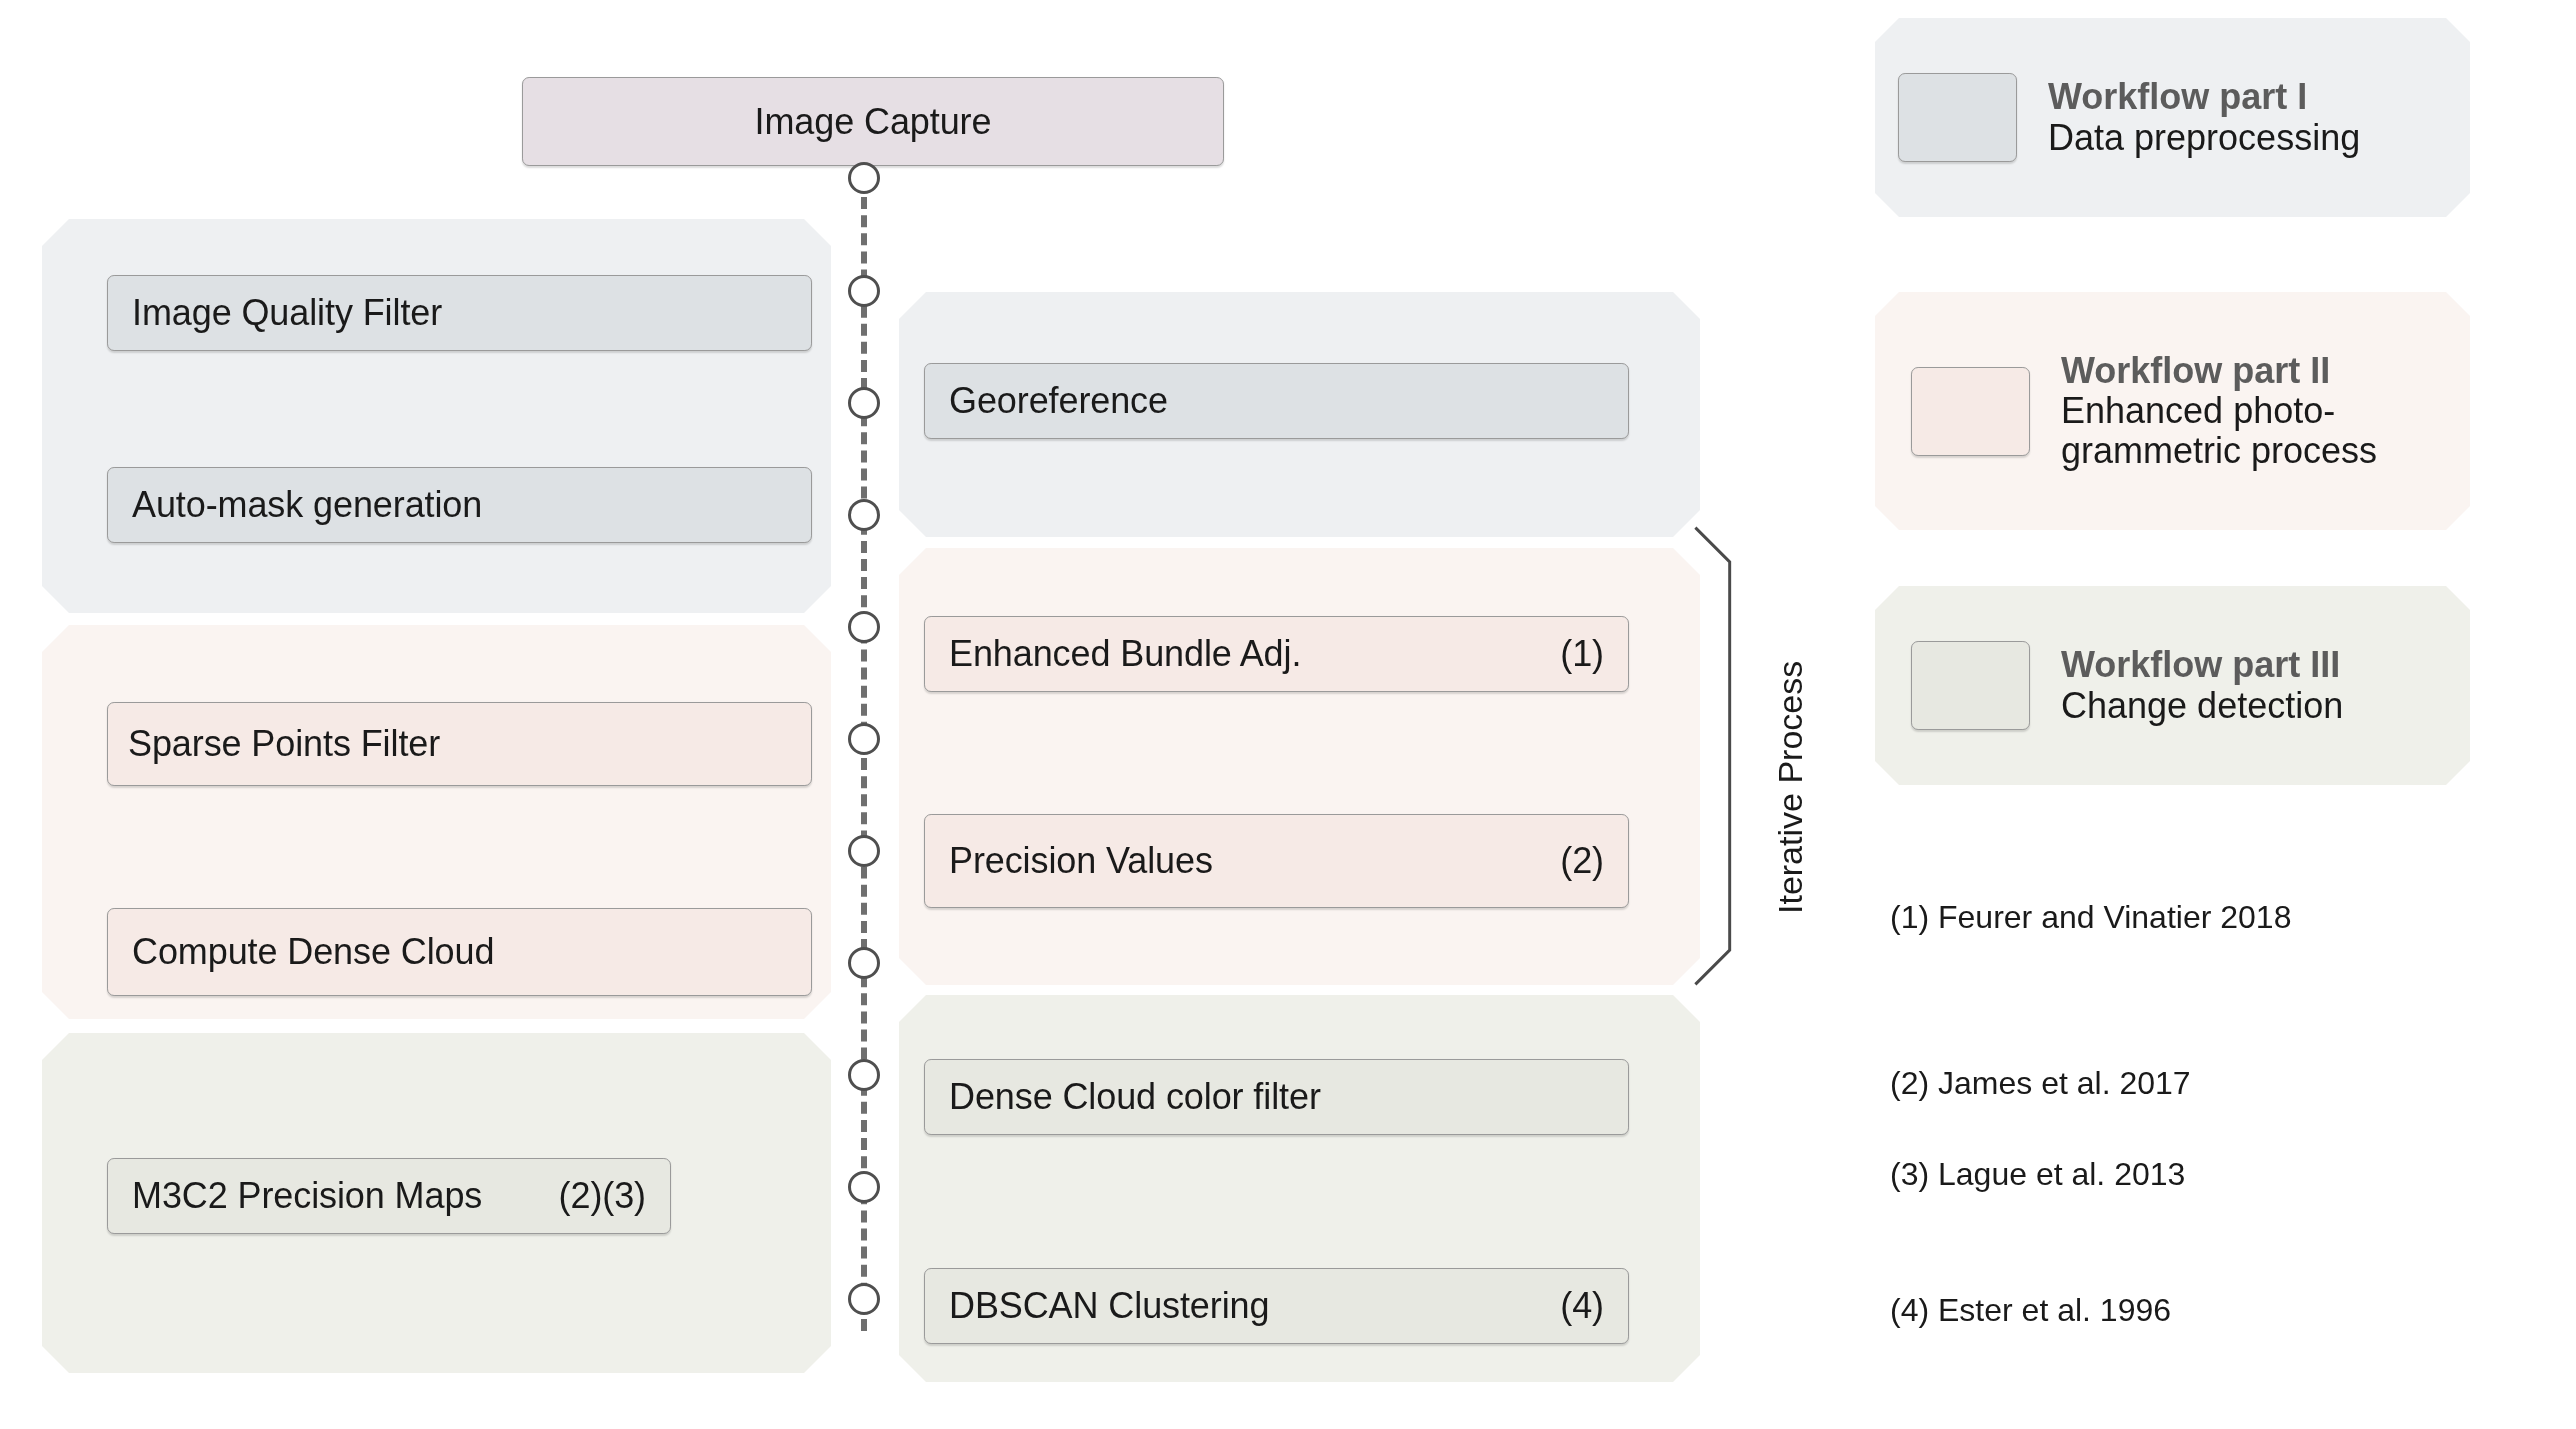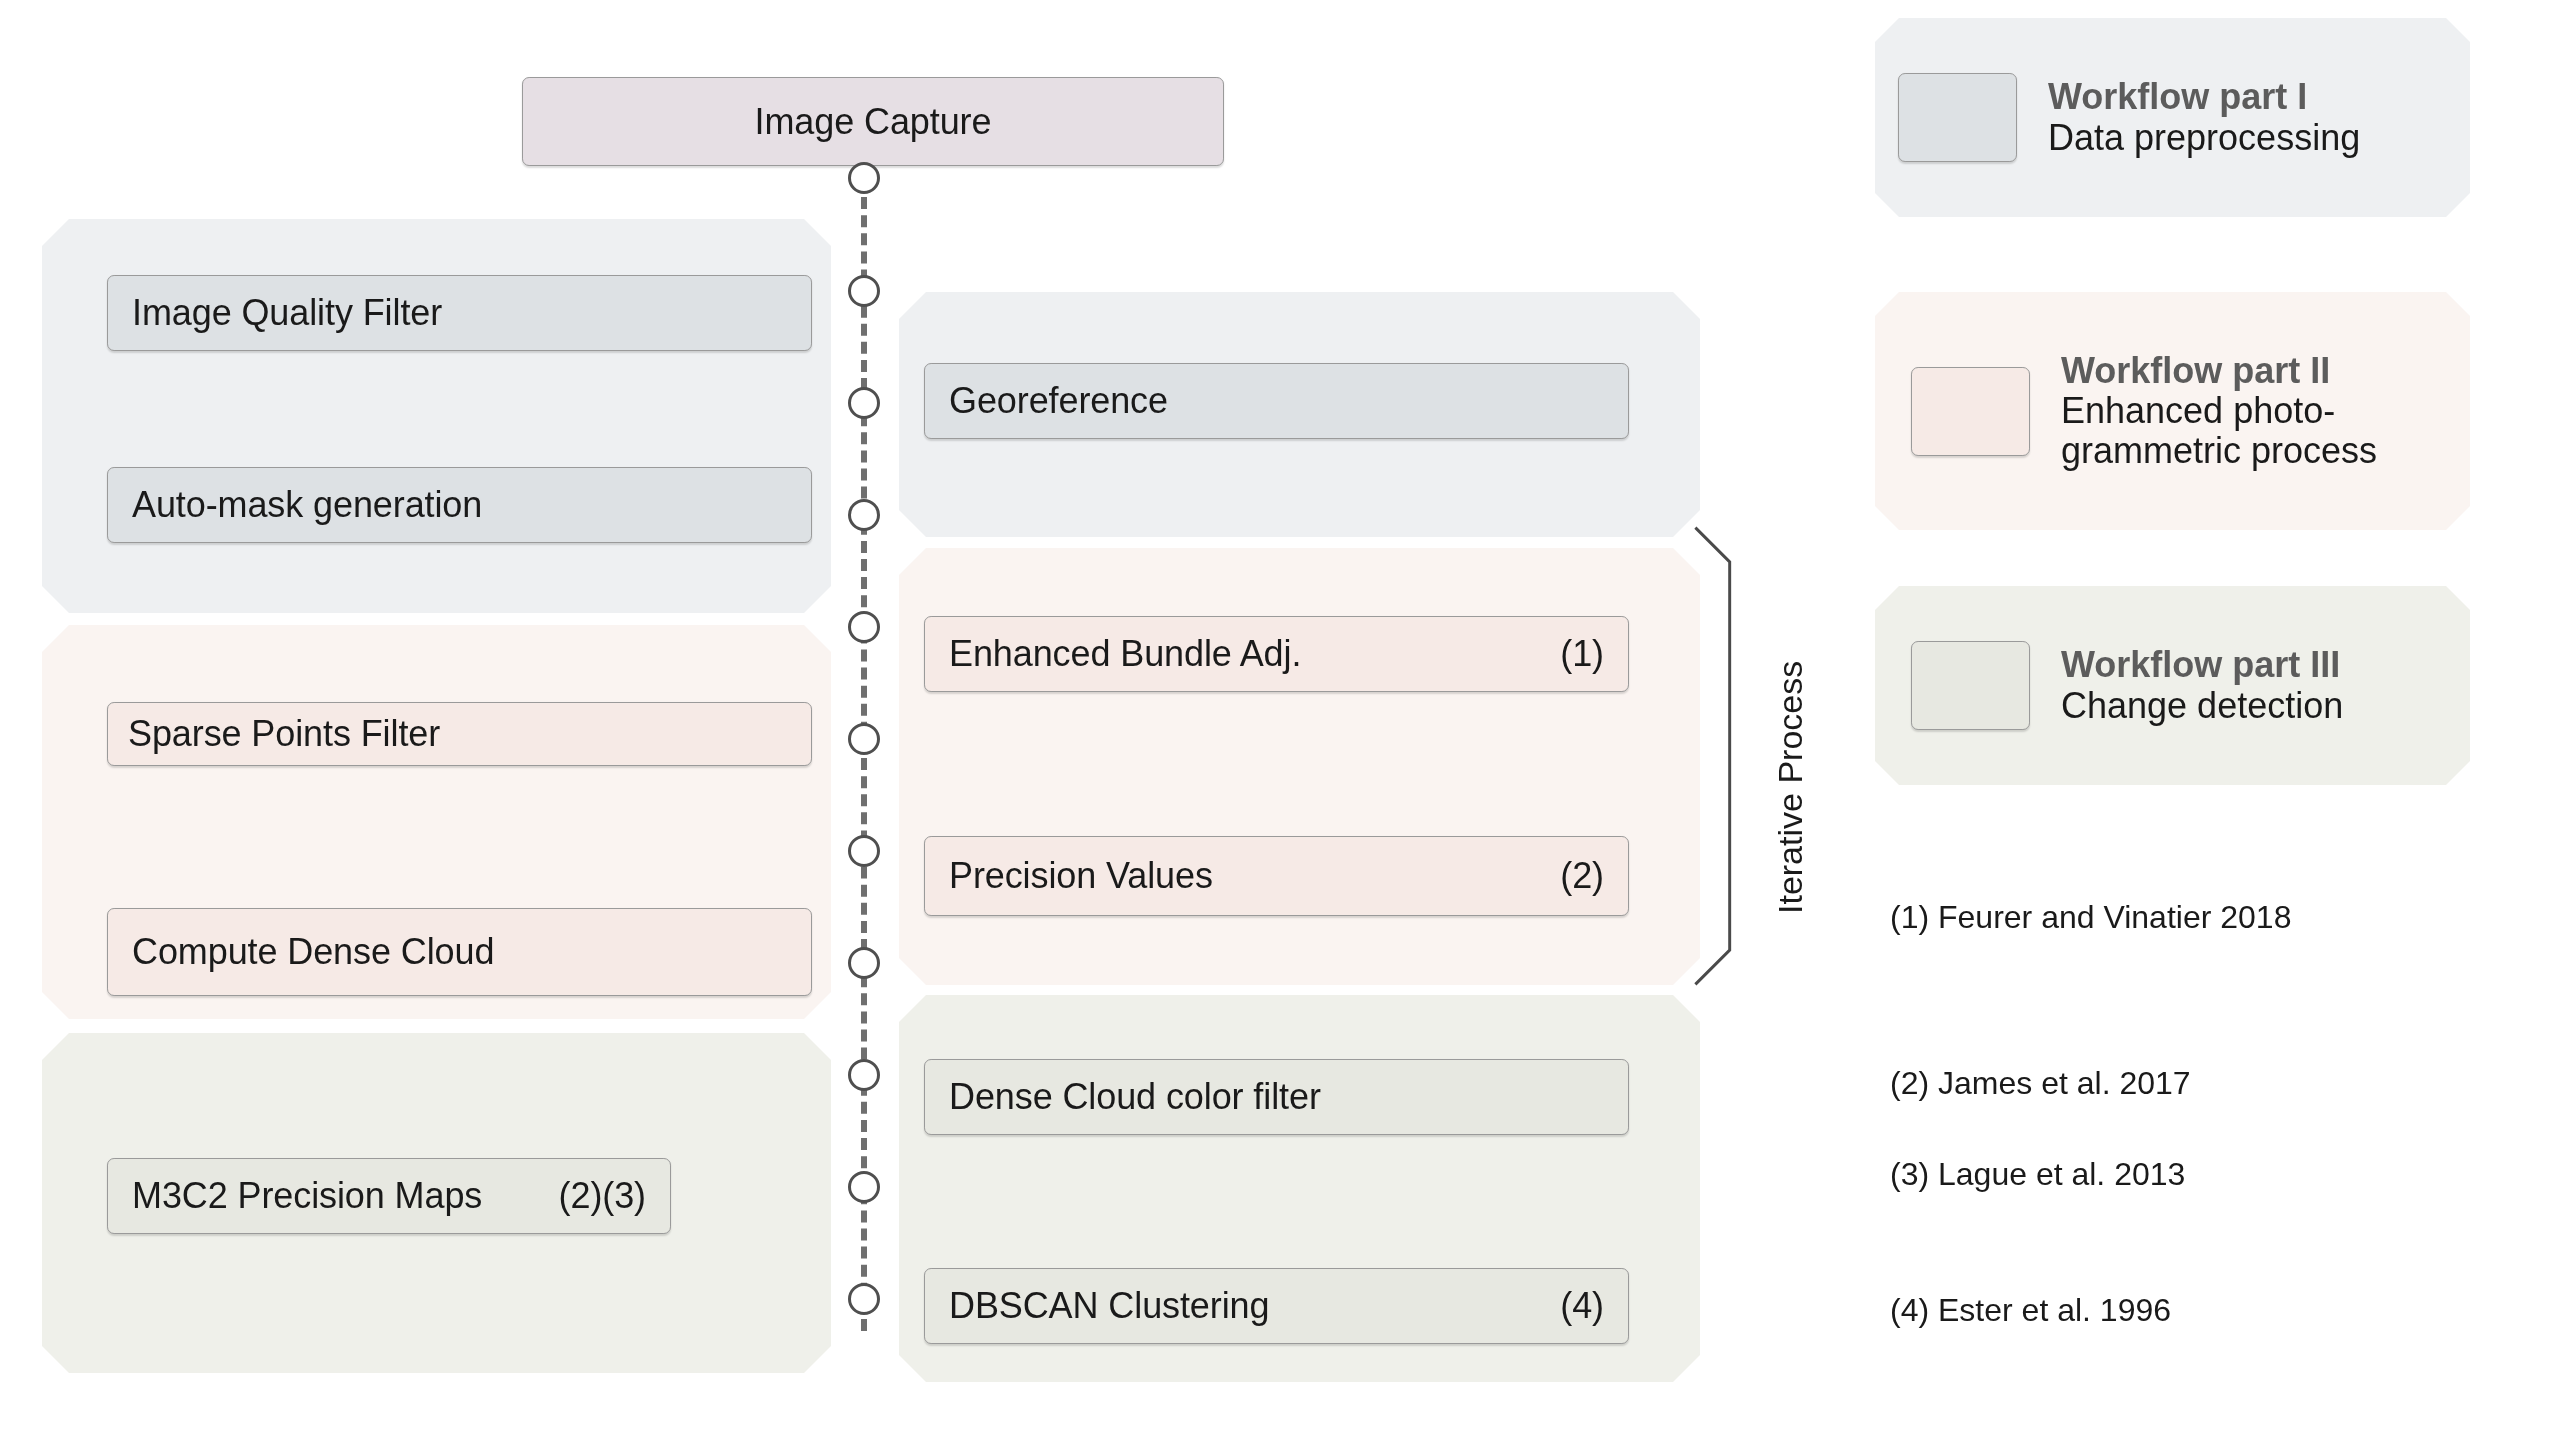--- a/index.html
+++ b/index.html
@@ -155,21 +155,21 @@
   </div>
 
   <div class="step fill-blue" style="left:107px; top:275px; width:705px; height:76px;">
     <span class="lbl">Image Quality Filter</span>
   </div>
 
   <div class="step fill-blue" style="left:107px; top:467px; width:705px; height:76px;">
     <span class="lbl">Auto-mask generation</span>
   </div>
 
-  <div class="step fill-pink" style="left:107px; top:702px; width:705px; height:64px;padding-left:20px;">
+  <div class="step fill-pink" style="left:107px; top:702px; width:705px; height:84px;padding-left:20px;">
     <span class="lbl">Sparse Points Filter</span>
   </div>
 
   <div class="step fill-pink" style="left:107px; top:908px; width:705px; height:88px;">
     <span class="lbl">Compute Dense Cloud</span>
   </div>
 
   <div class="step fill-green" style="left:107px; top:1158px; width:564px; height:76px;">
     <span class="lbl">M3C2 Precision Maps</span>
     <span class="ref">(2)(3)</span>
@@ -177,21 +177,21 @@
 
   <div class="step fill-blue" style="left:924px; top:363px; width:705px; height:76px;">
     <span class="lbl">Georeference</span>
   </div>
 
   <div class="step fill-pink" style="left:924px; top:616px; width:705px; height:76px;">
     <span class="lbl">Enhanced Bundle Adj.</span>
     <span class="ref">(1)</span>
   </div>
 
-  <div class="step fill-pink" style="left:924px; top:836px; width:705px; height:80px;">
+  <div class="step fill-pink" style="left:924px; top:814px; width:705px; height:94px;">
     <span class="lbl">Precision Values</span>
     <span class="ref">(2)</span>
   </div>
 
   <div class="step fill-green" style="left:924px; top:1059px; width:705px; height:76px;">
     <span class="lbl">Dense Cloud color filter</span>
   </div>
 
   <div class="step fill-green" style="left:924px; top:1268px; width:705px; height:76px;">
     <span class="lbl">DBSCAN Clustering</span>

